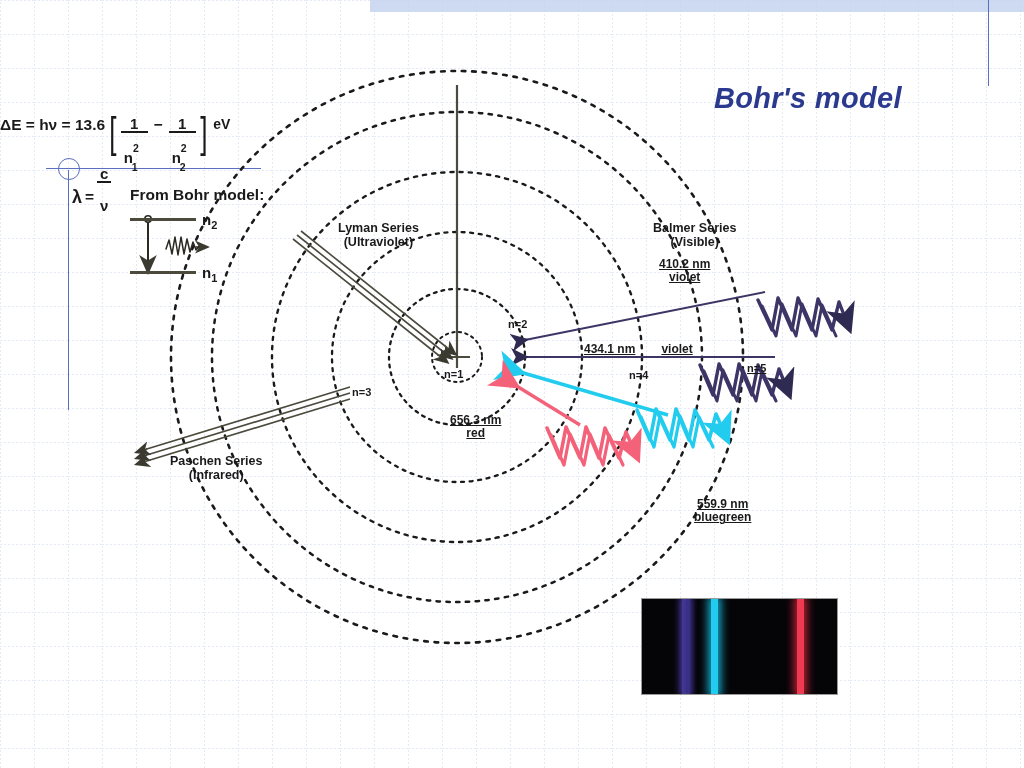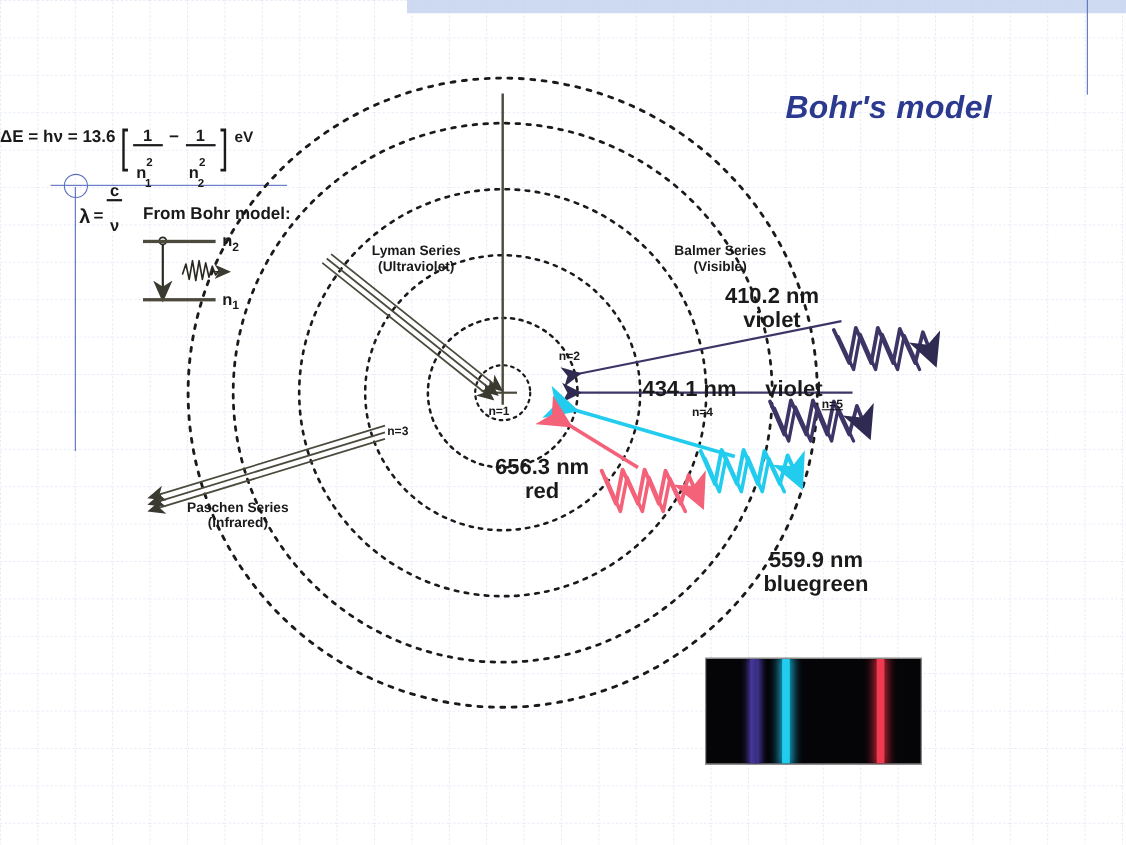--- a/index.html
+++ b/index.html
@@ -73,21 +73,21 @@
   
   .dlabel {
     position: absolute;
     color: #1a1a1a;
     font-family: "Liberation Sans", sans-serif;
     font-weight: bold;
     white-space: nowrap;
     line-height: 1.12;
   }
   .dlabel.c { text-align: center; }
-  .sz16 { font-size: 20px; }
+  .sz16 { font-size: 12px; text-decoration: underline; }
   .sz13 { font-size: 12.5px; }
   .sz11 { font-size: 11px; }
 
   
   #formula-block {
     position: absolute;
     left: 108px;
     top: 186px;
     width: 290px;
     height: 190px;
@@ -322,21 +322,21 @@
       <span class="num">c</span>
       <span class="den">ν</span>
     </span>
   </div>
 
   <div class="dlabel c sz13" style="left:338px; top:221px;">
     <div>Lyman Series</div>
     <div>(Ultraviolet)</div>
   </div>
 
-  <div class="dlabel c sz13" style="left:613px; top:221px;">
+  <div class="dlabel c sz13" style="left:653px; top:221px;">
     <div>Balmer Series</div>
     <div>(Visible)</div>
   </div>
 
   <div class="dlabel c sz13" style="left:170px; top:454px;">
     <div>Paschen Series</div>
     <div>(Infrared)</div>
   </div>
 
   <div class="dlabel sz11" style="left:444px; top:368px;">n=1</div>

